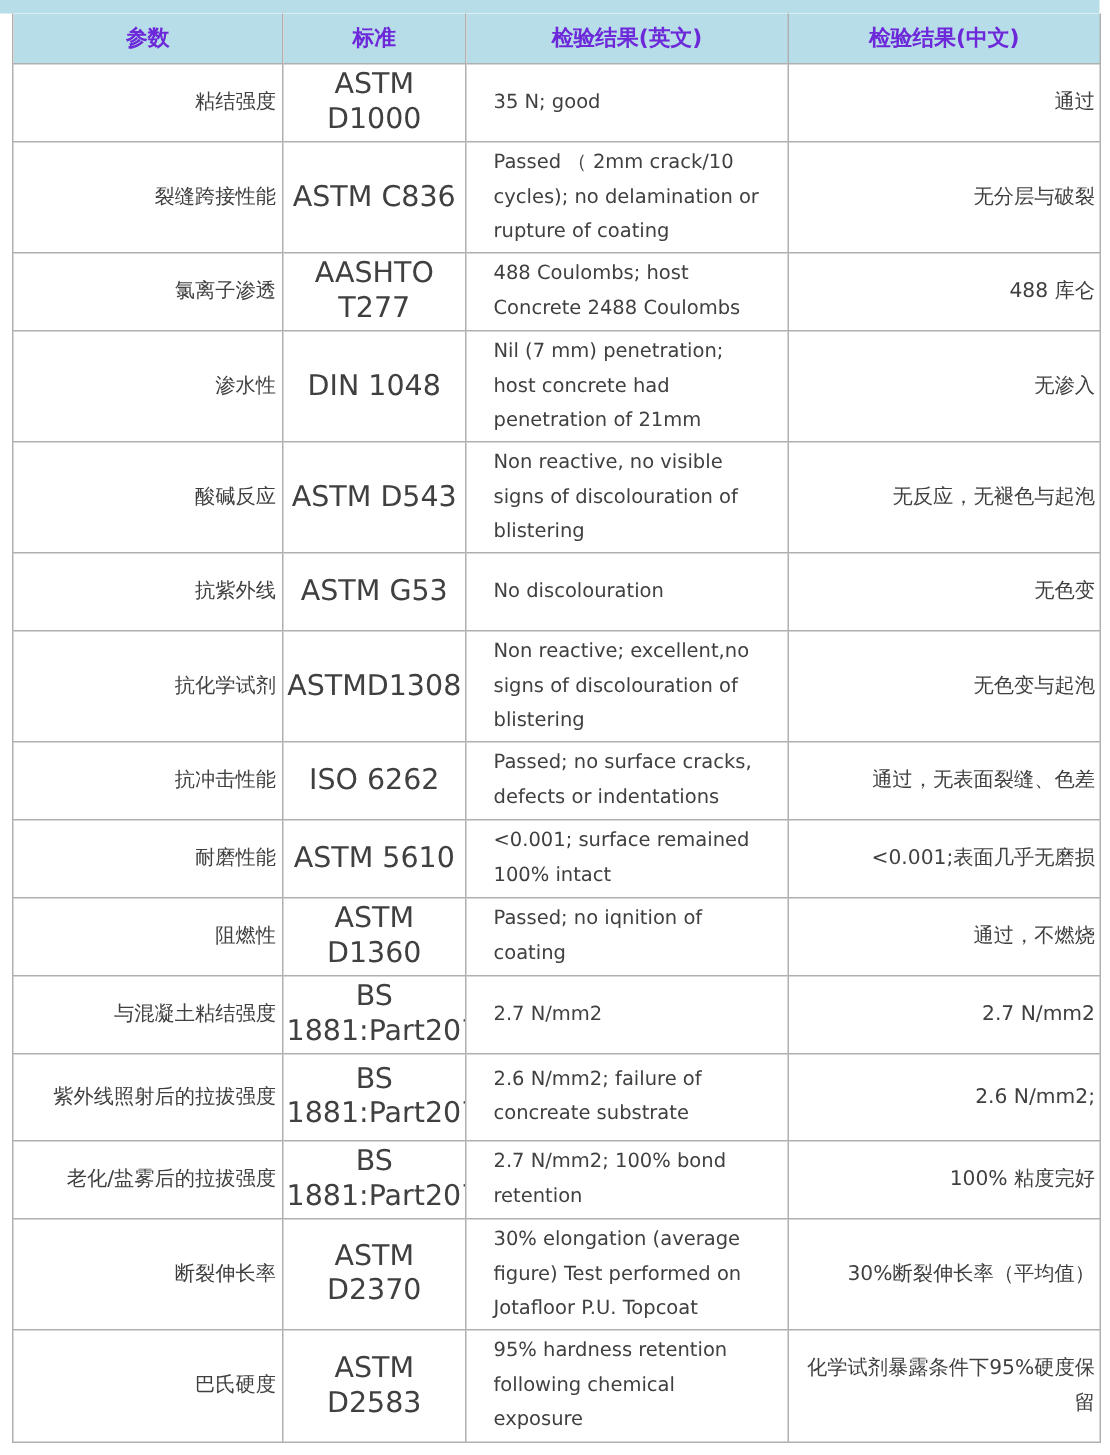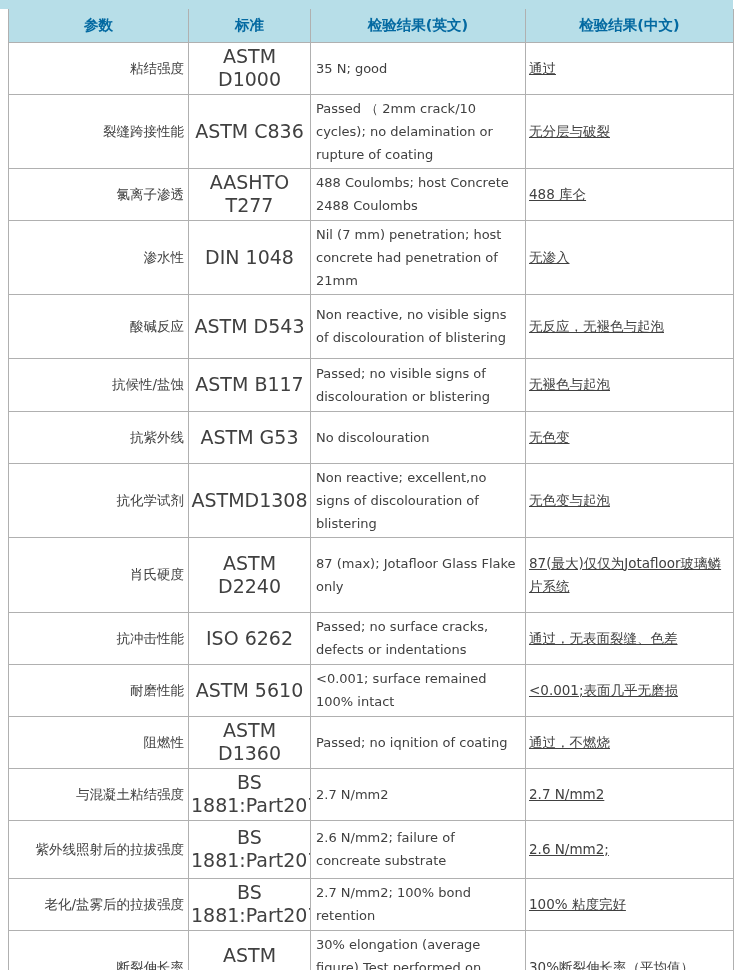--- a/index.html
+++ b/index.html
@@ -29,21 +29,21 @@
     table-layout: fixed;
   }
   .spec-table th, .spec-table td {
     border: 1px solid #b0b0b0;
     vertical-align: middle;
     overflow: hidden;
   }
   .spec-table thead tr { height: 33px; }
   .spec-table th {
     background: #b7dee8;
-    color: #0369a1;
+    color: #6d28d9;
     font-weight: 700;
     font-size: 14.5px;
     text-align: center;
     border-top: none;
     padding: 0 2px;
   }
   .spec-table td {
     font-size: 13.5px;
     line-height: 23px;
   }
@@ -51,27 +51,26 @@
     text-align: right;
     padding: 2px 4px 2px 24px;
   }
   td.cell-standard {
     text-align: center;
     padding: 2px 2px;
     font-size: 19px;
   }
   td.cell-en {
     text-align: left;
-    padding: 2px 5px;
+    padding: 2px 18px;
     font-size: 13px;
   }
   td.cell-zh {
-    text-align: left;
+    text-align: right;
     padding: 14px 3px;
-    text-decoration: underline;
   }
 </style>
 </head>
 <body>
 
 <div class="top-strip"></div>
 
 <table class="spec-table">
   <colgroup>
     <col style="width:180px">
@@ -111,43 +110,31 @@
         <td class="cell-standard">DIN 1048</td>
         <td class="cell-en">Nil (7 mm) penetration; host concrete had penetration of 21mm</td>
         <td class="cell-zh">无渗入</td>
       </tr>
       <tr style="height: 64px;">
         <td class="cell-param">酸碱反应</td>
         <td class="cell-standard">ASTM D543</td>
         <td class="cell-en">Non reactive, no visible signs of discolouration of blistering</td>
         <td class="cell-zh">无反应，无褪色与起泡</td>
       </tr>
-      <tr style="height: 53px;">
-        <td class="cell-param">抗候性/盐蚀</td>
-        <td class="cell-standard">ASTM B117</td>
-        <td class="cell-en">Passed; no visible signs of discolouration or blistering</td>
-        <td class="cell-zh">无褪色与起泡</td>
-      </tr>
       <tr style="height: 29px;">
         <td class="cell-param">抗紫外线</td>
         <td class="cell-standard">ASTM G53</td>
         <td class="cell-en">No discolouration</td>
         <td class="cell-zh">无色变</td>
       </tr>
       <tr style="height: 56px;">
         <td class="cell-param">抗化学试剂</td>
         <td class="cell-standard">ASTMD1308</td>
         <td class="cell-en">Non reactive; excellent,no signs of discolouration of blistering</td>
         <td class="cell-zh">无色变与起泡</td>
-      </tr>
-      <tr style="height: 52px;">
-        <td class="cell-param">肖氏硬度</td>
-        <td class="cell-standard">ASTM D2240</td>
-        <td class="cell-en">87 (max); Jotafloor Glass Flake only</td>
-        <td class="cell-zh">87(最大)仅仅为Jotafloor玻璃鳞片系统</td>
       </tr>
       <tr style="height: 46px;">
         <td class="cell-param">抗冲击性能</td>
         <td class="cell-standard">ISO 6262</td>
         <td class="cell-en">Passed; no surface cracks, defects or indentations</td>
         <td class="cell-zh">通过，无表面裂缝、色差</td>
       </tr>
       <tr style="height: 50px;">
         <td class="cell-param">耐磨性能</td>
         <td class="cell-standard">ASTM 5610</td>

